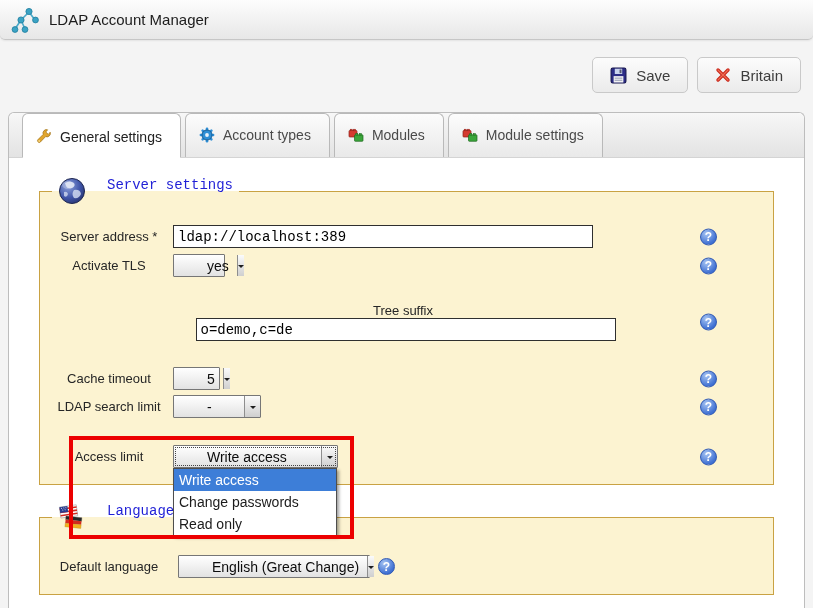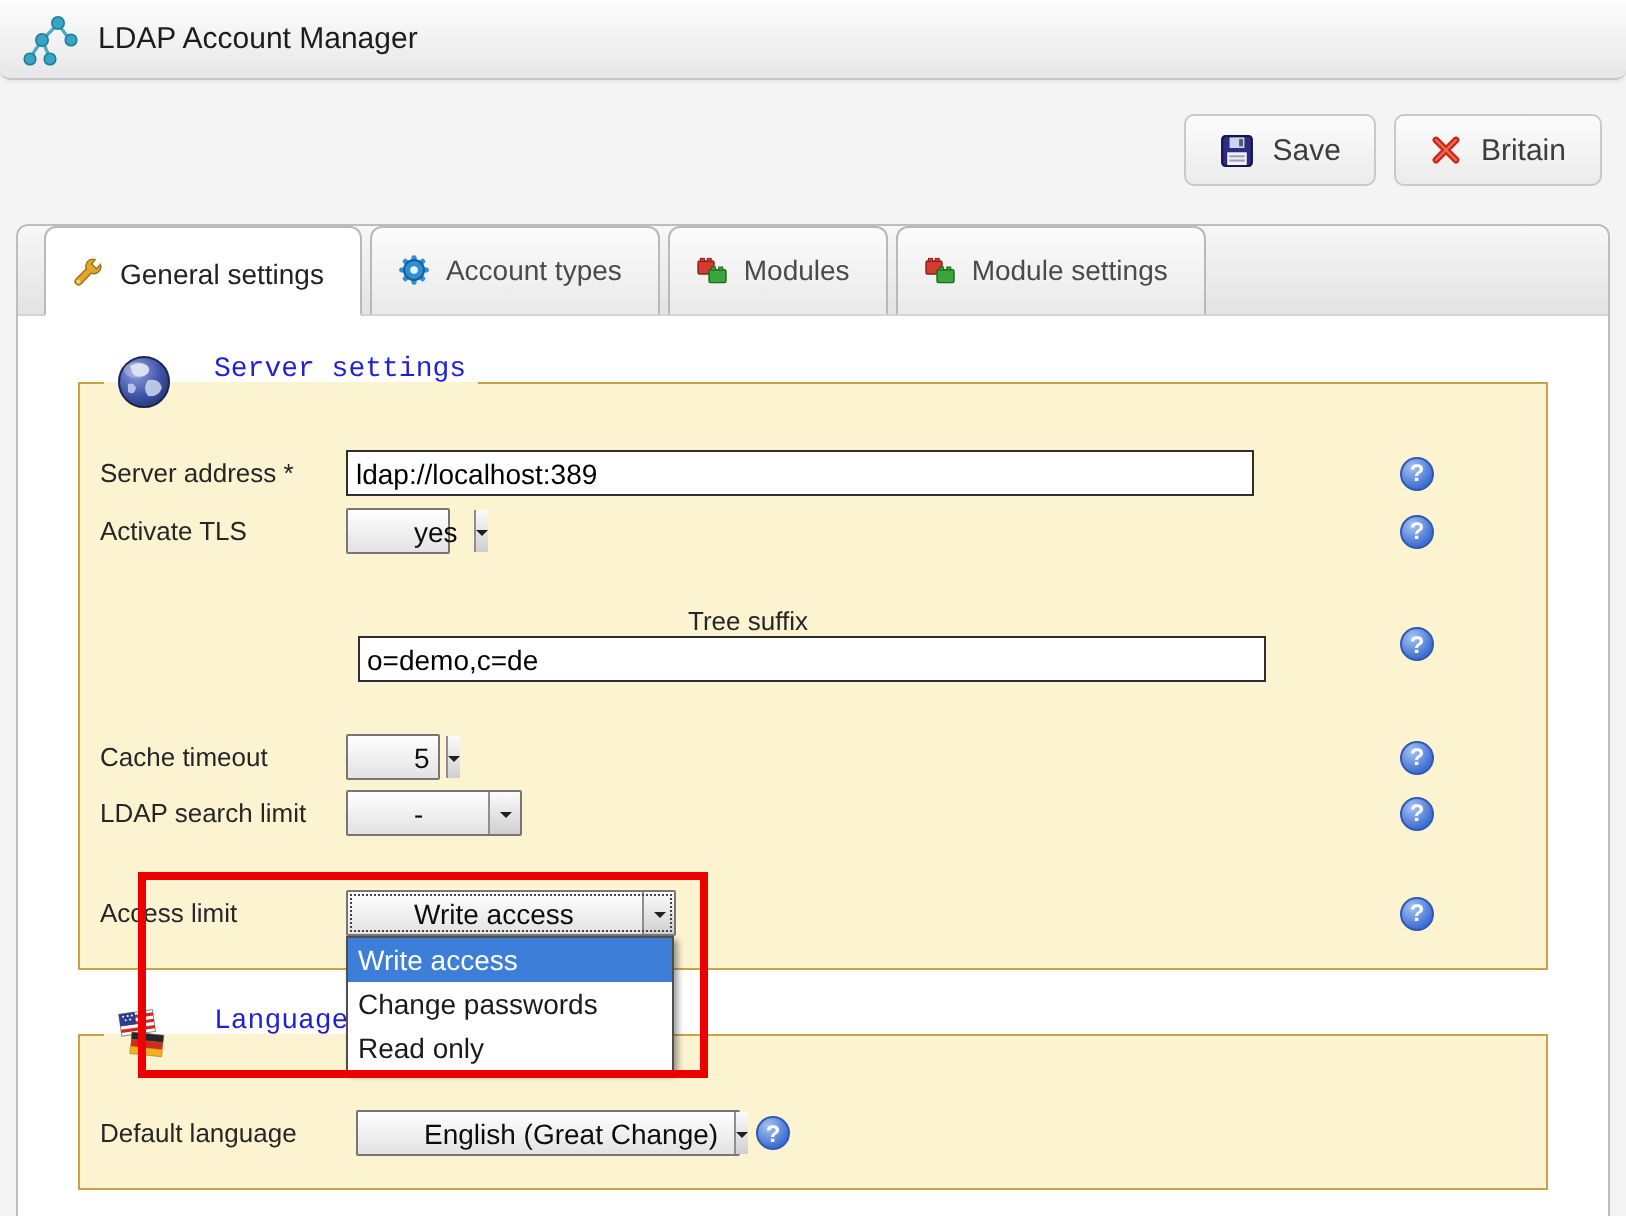--- a/index.html
+++ b/index.html
@@ -81,28 +81,28 @@
     font-size:14px; color:#1f1fd6;
     cursor:pointer;
     font-family:Liberation Mono, monospace;
   }
   #server-section { margin-top:19px; }
   #language-section { margin-top:18px; }
 
   .frow { display:flex; align-items:center; position:relative; }
   .flabel {
     width:118px; flex-shrink:0;
-    text-align:left; font-size:13px; color:#262626;
+    text-align:center; font-size:13px; color:#262626;
     margin-right:5px;
   }
   input.textfield {
-    width:454px; height:23px;
+    width:420px; height:23px;
     border:1px solid #2f2f2f; background:#fff;
     font-size:14px; color:#000; padding:0 4px;
-    font-family:Liberation Sans, sans-serif;
+    font-family:Liberation Mono, monospace;
   }
   .help {
     width:17px; height:17px; border-radius:50%;
     background:radial-gradient(circle at 35% 28%, #a6c4f2, #3e6fd2 72%);
     border:1px solid #3059b5;
     color:#fff; font-size:12px; font-weight:bold;
     display:flex; align-items:center; justify-content:center;
     cursor:pointer; flex-shrink:0;
   }
   .help.col { position:absolute; left:650px; top:50%; transform:translateY(-50%); }

